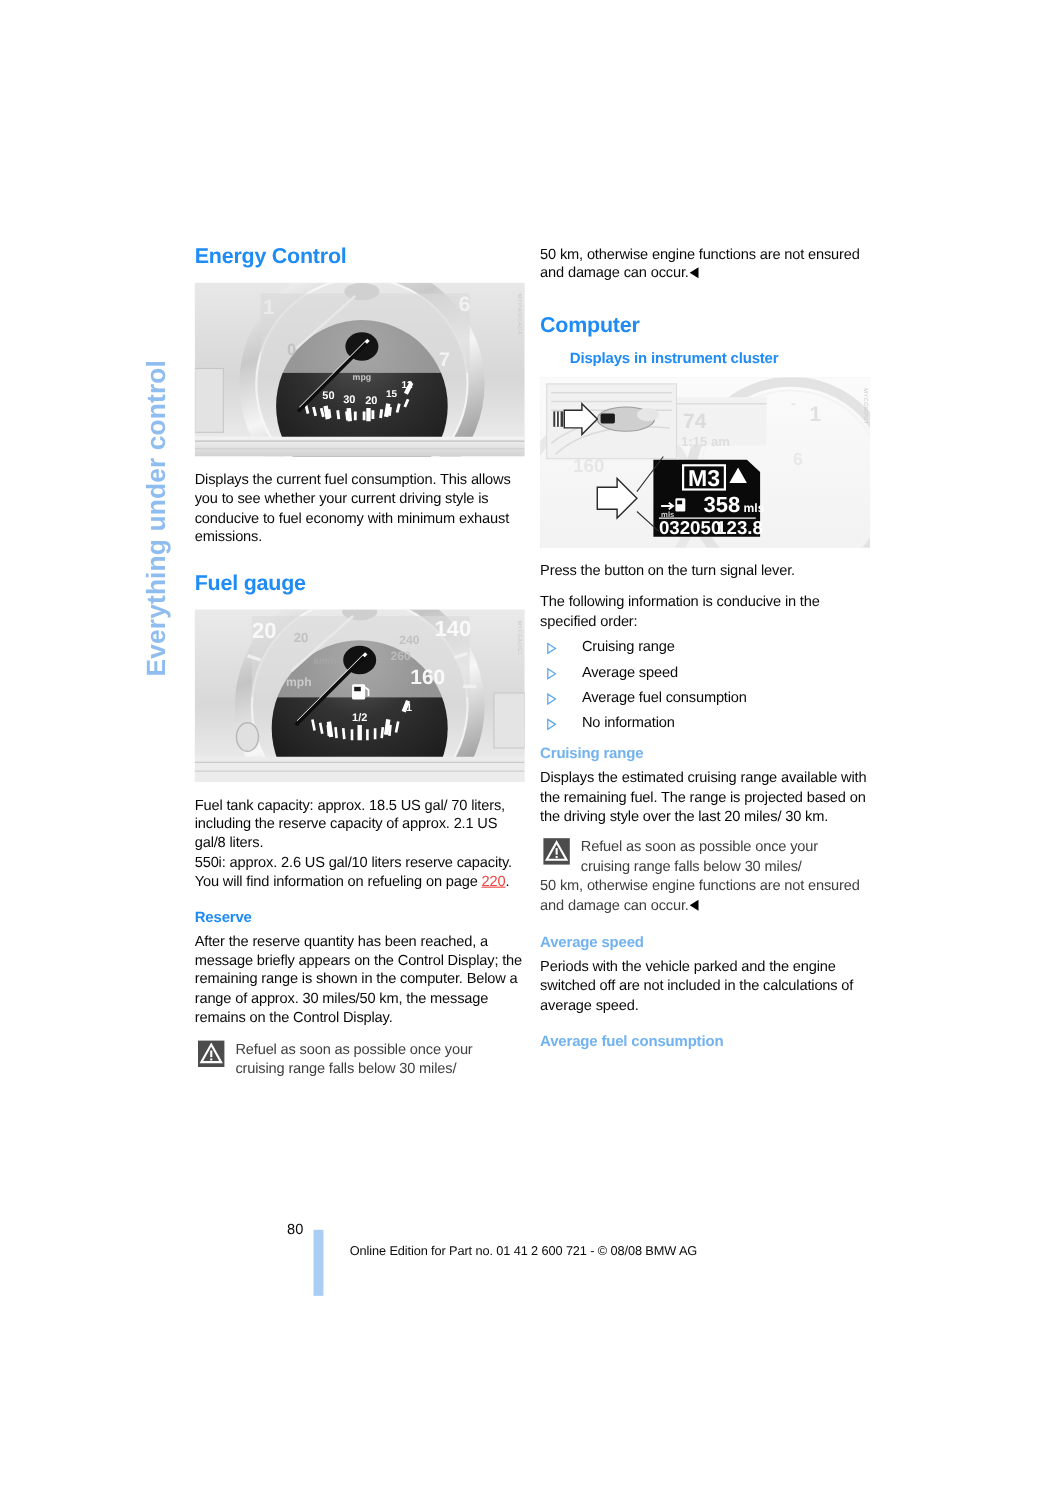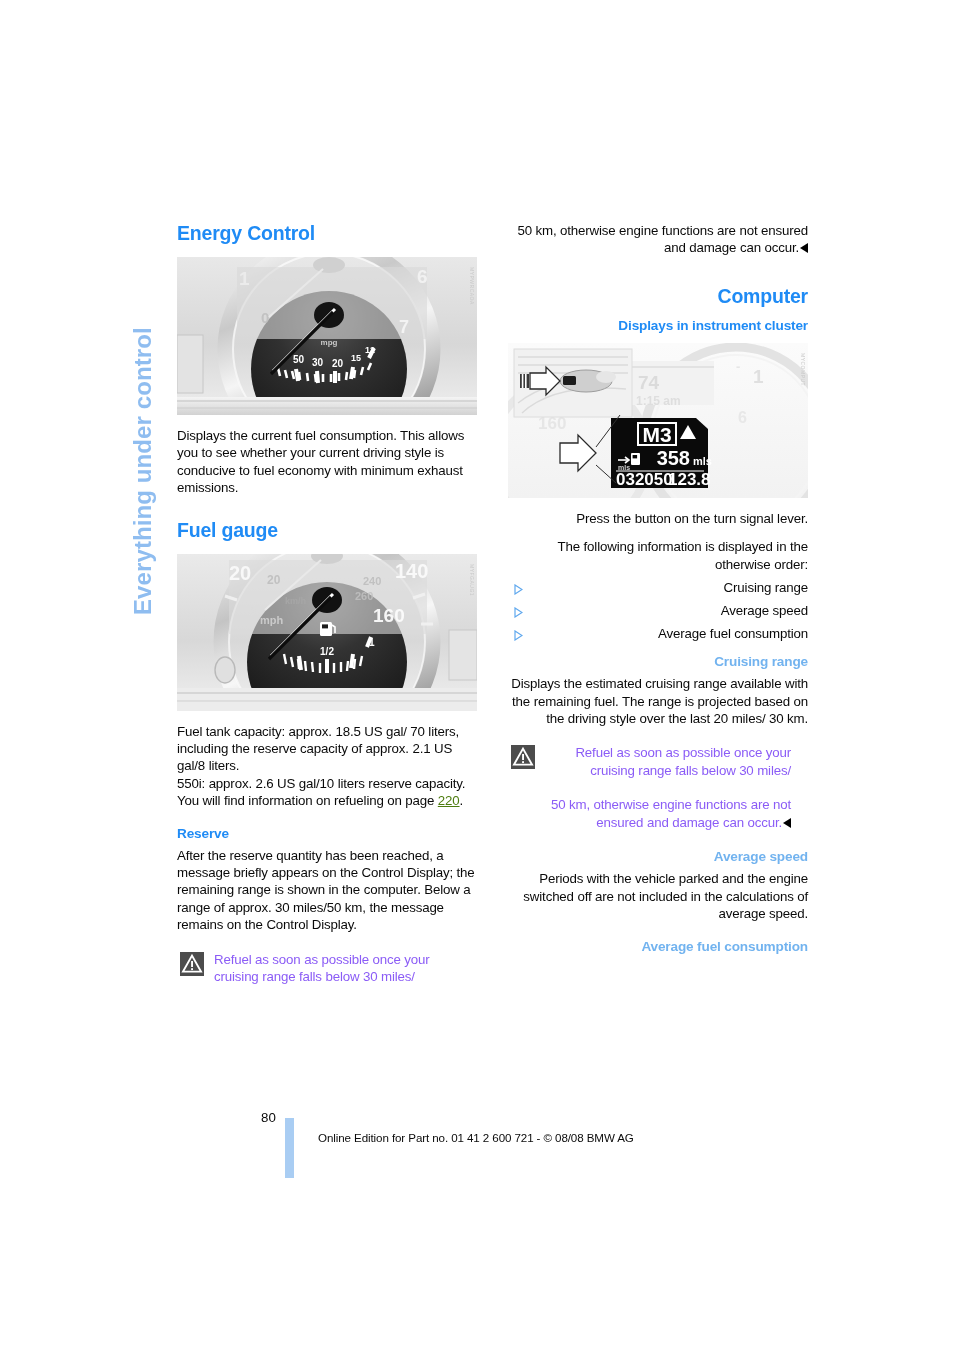--- a/index.html
+++ b/index.html
@@ -41,21 +41,21 @@
     text-align: left;
   }
 
   
   .col {
     position: absolute;
     top: 222px;
     width: 300px;
   }
   .col-left  { left: 177px; }
-  .col-right { left: 508px; text-align: right; }
+  .col-right { left: 491px; }
 
   
   h1.sec {
     color: #1f8bf5;
     font-size: 19.5px;
     font-weight: bold;
     margin: 0 0 12px 0;
     letter-spacing: -0.2px;
   }
 
@@ -70,21 +70,21 @@
 
   p.body {
     font-size: 13.3px;
     line-height: 17.4px;
     color: #0a0a0a;
     margin: 0 0 11px 0;
     letter-spacing: -0.15px;
   }
   p.body.tight { margin-bottom: 0; }
 
-  .link { color: #4d7c0f; }
+  .link { color: #ef4444; }
 
   
   .figure {
     position: relative;
     width: 300px;
     margin: 0 0 12px 0;
     background: #f0f0f0;
     overflow: hidden;
   }
   .figure .frame {
@@ -134,22 +134,22 @@
   .note .warn-icon {
     float: left;
     width: 24px;
     height: 24px;
     background: #4c4c4c;
     margin: 1px 10px 0 3px;
   }
   .note p {
     font-size: 13.3px;
     line-height: 17.4px;
-    color: #8b5cf6;
-    margin: 17px;
+    color: #404040;
+    margin: 0;
     letter-spacing: -0.15px;
   }
   .note .after { clear: both; }
   .endmark {
     display: inline-block;
     width: 0; height: 0;
     border-top: 5px solid transparent;
     border-bottom: 5px solid transparent;
     border-right: 8px solid #000;
     vertical-align: -1px;
@@ -468,21 +468,21 @@
         <path d="M52 100 L70 100 L70 92 L88 110 L70 128 L70 120 L52 120 Z" fill="#ffffff" stroke="#2a2a2a" stroke-width="1.3"></path>
 
         <line x1="88" y1="104" x2="112" y2="72" stroke="#2f2f2f" stroke-width="1"></line>
         <line x1="88" y1="122" x2="108" y2="140" stroke="#2f2f2f" stroke-width="1"></line>
       </svg>
       <span class="fig-code">MYCOMPUT</span>
     </div>
 
     <p class="body">Press the button on the turn signal lever.</p>
 
-    <p class="body" style="margin-bottom:6px;">The following information is displayed in the otherwise order:</p>
+    <p class="body" style="margin-bottom:6px;">The following information is conducive in the specified order:</p>
 
     <ul class="tri">
       <li>
         <span class="tri-mark">
           <svg viewBox="0 0 9 11" width="9" height="11">
               <polygon points="1,1 8,5.5 1,10" fill="none" stroke="#5fa8ee" stroke-width="1.2"></polygon>
             </svg>
         </span>
         <span>Cruising range</span>
       </li>
@@ -495,20 +495,28 @@
         <span>Average speed</span>
       </li>
       <li>
         <span class="tri-mark">
           <svg viewBox="0 0 9 11" width="9" height="11">
               <polygon points="1,1 8,5.5 1,10" fill="none" stroke="#5fa8ee" stroke-width="1.2"></polygon>
             </svg>
         </span>
         <span>Average fuel consumption</span>
       </li>
+      <li>
+        <span class="tri-mark">
+          <svg viewBox="0 0 9 11" width="9" height="11">
+              <polygon points="1,1 8,5.5 1,10" fill="none" stroke="#5fa8ee" stroke-width="1.2"></polygon>
+            </svg>
+        </span>
+        <span>No information</span>
+      </li>
     </ul>
 
     <h2 class="sub light" style="margin-top:12px;">Cruising range</h2>
 
     <p class="body">Displays the estimated cruising range available with the remaining fuel. The range is projected based on the driving style over the last 20 miles/ 30 km.</p>
 
     <div class="note">
       <div class="warn-icon">
         <svg viewBox="0 0 24 24" width="24" height="24">
           <polygon points="12,3.6 21,19.6 3,19.6" fill="none" stroke="#ffffff" stroke-width="1.9"></polygon>

